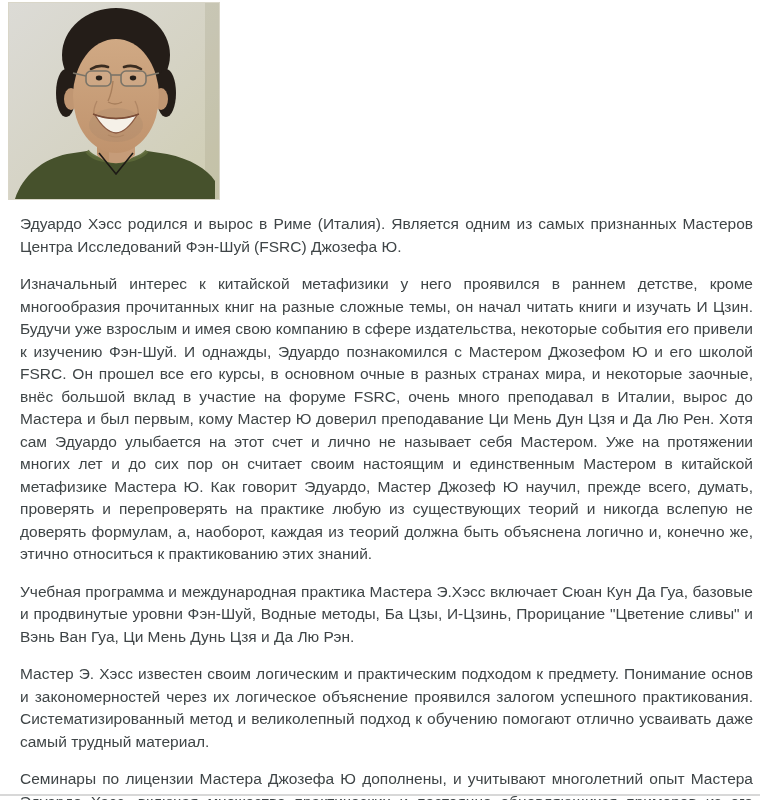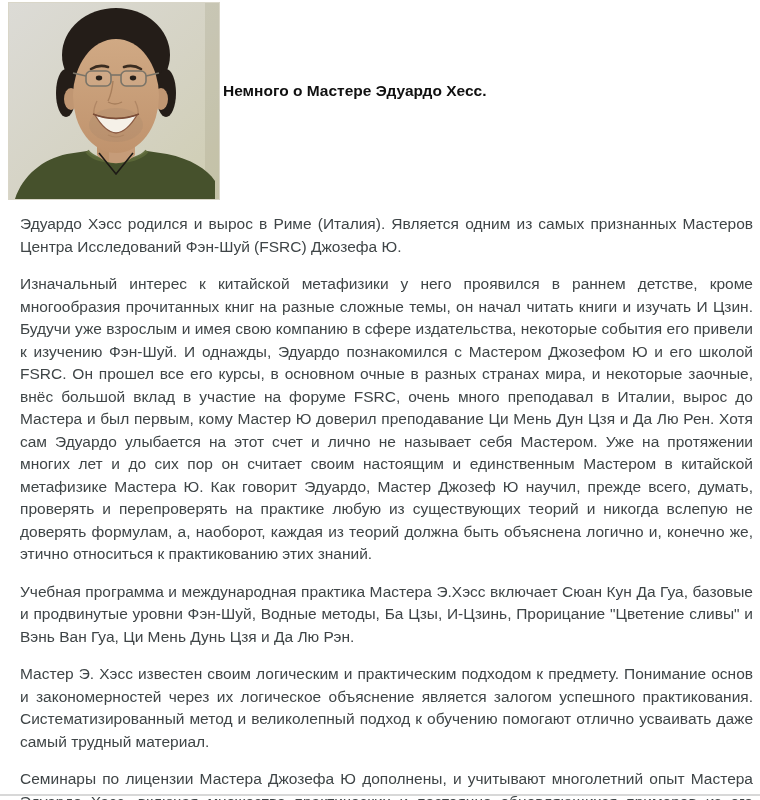--- a/index.html
+++ b/index.html
@@ -118,24 +118,23 @@
 
       <ellipse cx="107" cy="122" rx="27" ry="17" fill="#8d7a64" opacity="0.15"></ellipse>
 
       <path d="M86 112 Q107 119 128 112 Q118 129 107 130 Q96 129 86 112 Z" fill="#f5f1e8" stroke="#8a5a42" stroke-width="1.3"></path>
       <path d="M84 111 Q107 120 130 111" stroke="#7c4e38" stroke-width="1.5" fill="none"></path>
 
       <path d="M99 132 Q107 136 115 132" stroke="#ab8260" stroke-width="1.2" fill="none" opacity="0.7"></path>
     </svg>
   </div>
 
-  <h1 class="page-title">Немного о Мастере Эдуардо Хесс.</h1>
 </div>
 
 <div class="content">
   <p>Эдуардо Хэсс родился и вырос в Риме (Италия). Является одним из самых признанных Мастеров Центра Исследований Фэн-Шуй (FSRC) Джозефа Ю.</p>
   <p>Изначальный интерес к китайской метафизики у него проявился в раннем детстве, кроме многообразия прочитанных книг на разные сложные темы, он начал читать книги и изучать И Цзин. Будучи уже взрослым и имея свою компанию в сфере издательства, некоторые события его привели к изучению Фэн-Шуй. И однажды, Эдуардо познакомился с Мастером Джозефом Ю и его школой FSRC. Он прошел все его курсы, в основном очные в разных странах мира, и некоторые заочные, внёс большой вклад в участие на форуме FSRC, очень много преподавал в Италии, вырос до Мастера и был первым, кому Мастер Ю доверил преподавание Ци Мень Дун Цзя и Да Лю Рен. Хотя сам Эдуардо улыбается на этот счет и лично не называет себя Мастером. Уже на протяжении многих лет и до сих пор он считает своим настоящим и единственным Мастером в китайской метафизике Мастера Ю. Как говорит Эдуардо, Мастер Джозеф Ю научил, прежде всего, думать, проверять и перепроверять на практике любую из существующих теорий и никогда вслепую не доверять формулам, а, наоборот, каждая из теорий должна быть объяснена логично и, конечно же, этично относиться к практикованию этих знаний.</p>
   <p>Учебная программа и международная практика Мастера Э.Хэсс включает Сюан Кун Да Гуа, базовые и продвинутые уровни Фэн-Шуй, Водные методы, Ба Цзы, И-Цзинь, Прорицание "Цветение сливы" и Вэнь Ван Гуа, Ци Мень Дунь Цзя и Да Лю Рэн.</p>
-  <p>Мастер Э. Хэсс известен своим логическим и практическим подходом к предмету. Понимание основ и закономерностей через их логическое объяснение является залогом успешного практикования. Систематизированный метод и великолепный подход к обучению помогают отлично усваивать даже самый трудный материал.</p>
+  <p>Мастер Э. Хэсс известен своим логическим и практическим подходом к предмету. Понимание основ и закономерностей через их логическое объяснение проявился залогом успешного практикования. Систематизированный метод и великолепный подход к обучению помогают отлично усваивать даже самый трудный материал.</p>
   <p>Семинары по лицензии Мастера Джозефа Ю дополнены, и учитывают многолетний опыт Мастера Эдуардо Хэсс, включая множество практических и постоянно обновляющихся примеров из его личной практики.</p>
 </div>
 
 <div class="divider"></div>
 
 </body></html>

